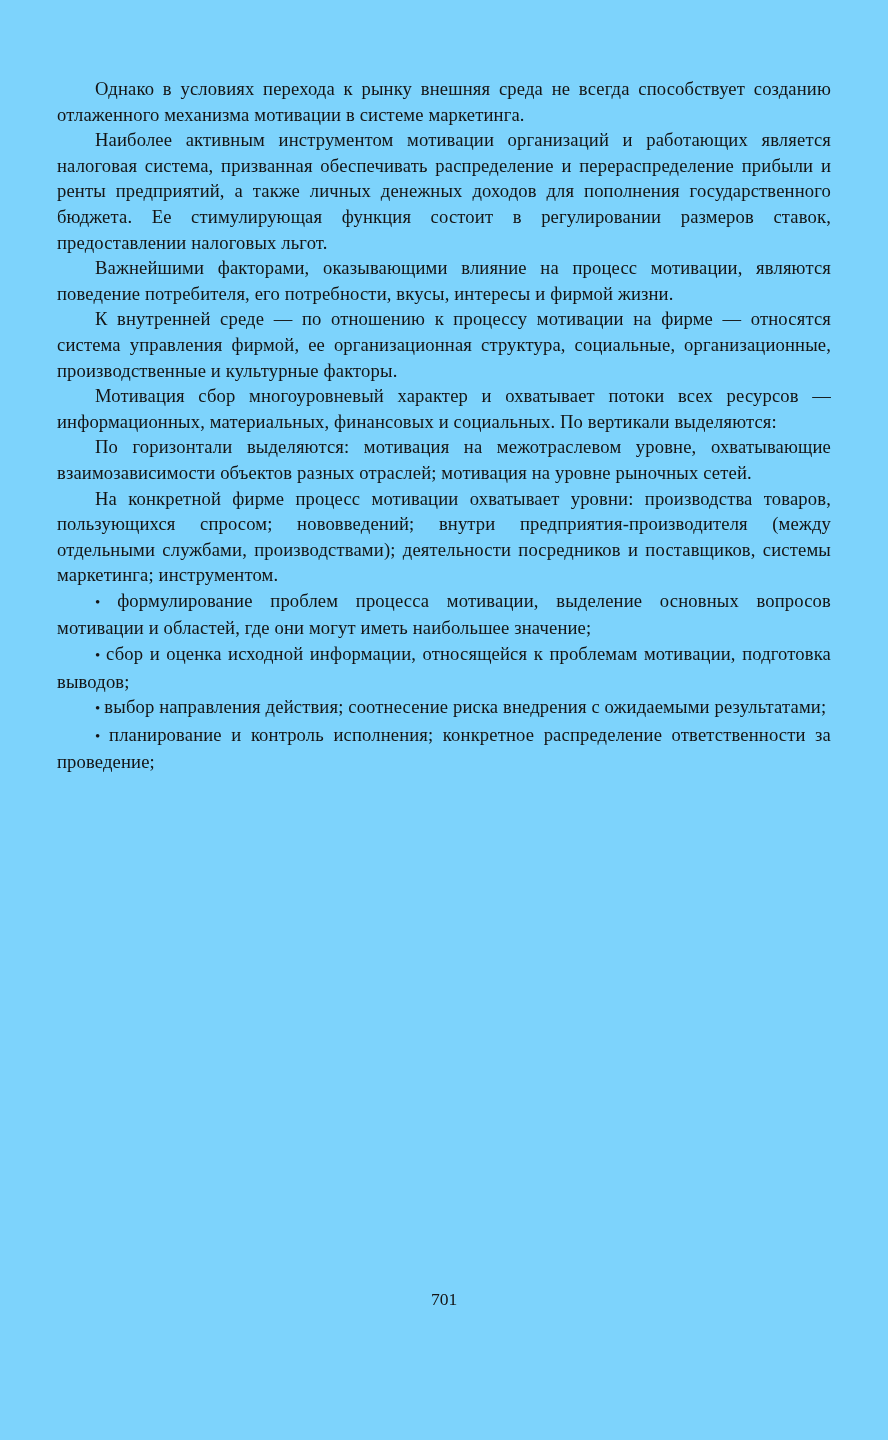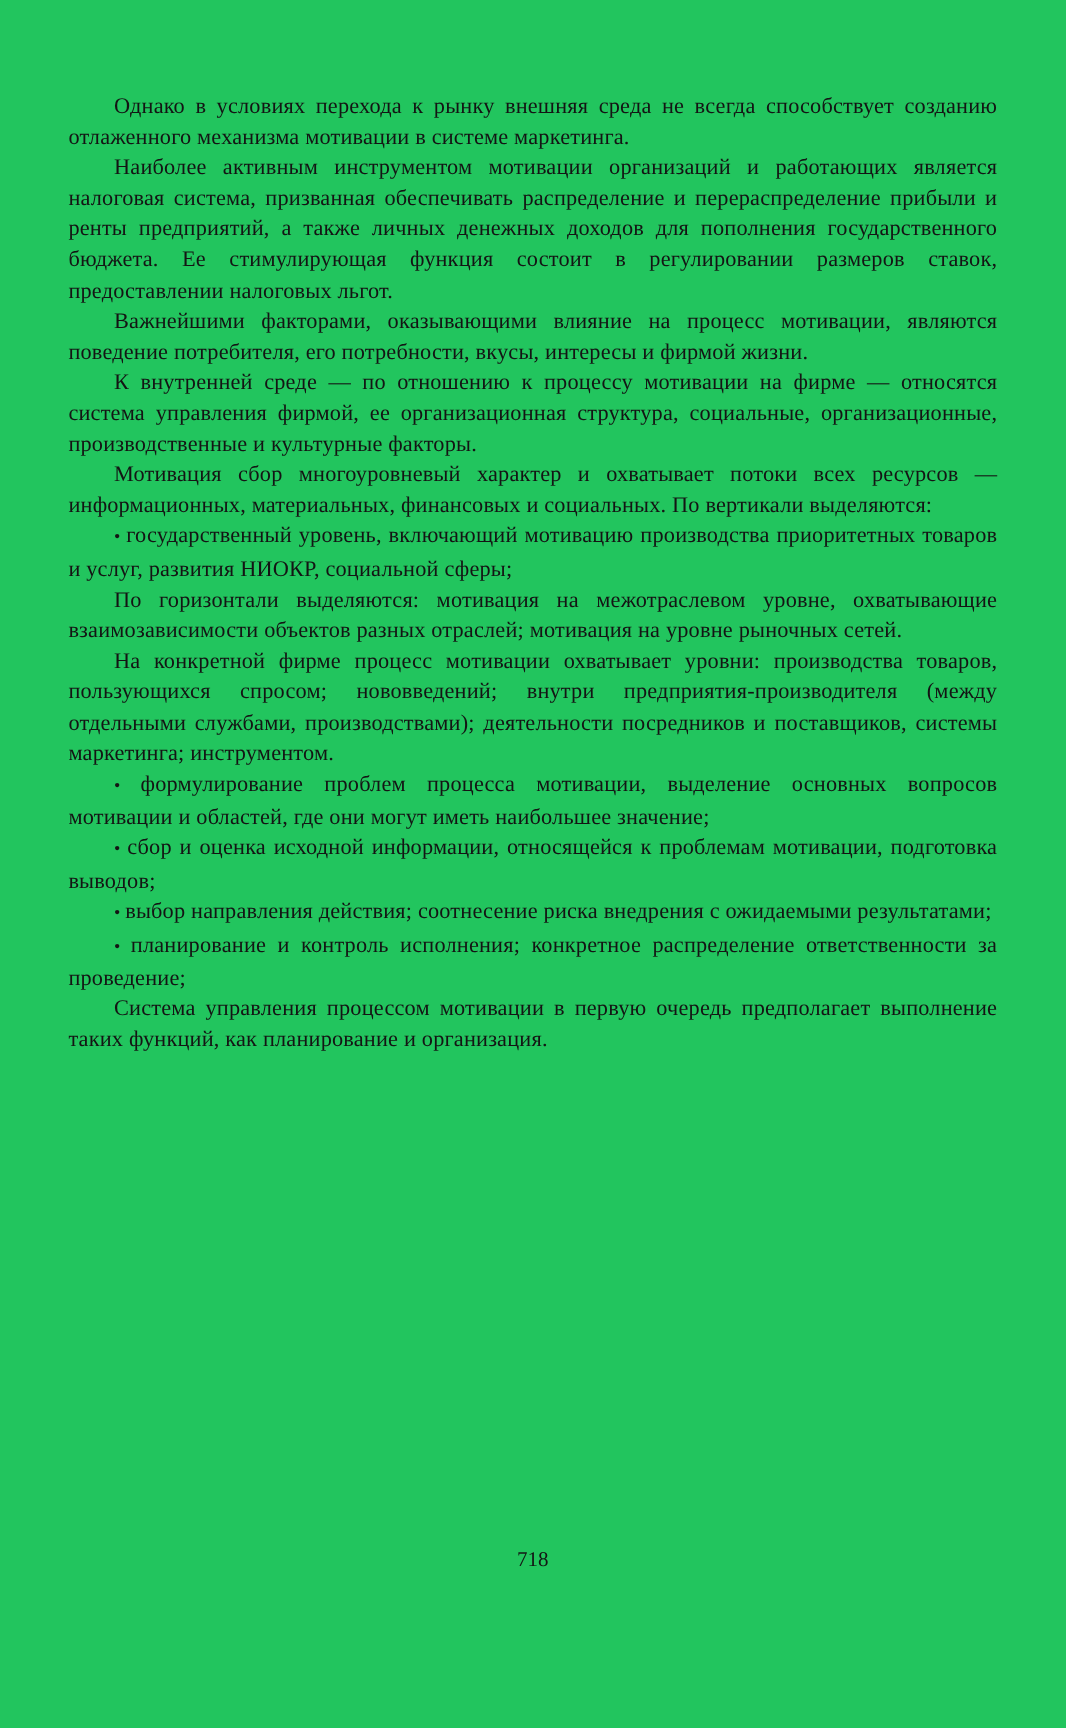--- a/index.html
+++ b/index.html
@@ -11,21 +11,21 @@
     height: 1440px;
     background: #fdfdfb;
     position: relative;
     overflow: hidden;
     font-family: "Liberation Serif", "DejaVu Serif", serif;
     color: #141414;
   }
   .scan-page {
     position: absolute;
     inset: 0;
-    background: #22c55e;
+    background: #7dd3fc;
   }
   .text-column {
     position: absolute;
     left: 57px;
     top: 76px;
     width: 774px;
     text-align: justify;
     font-size: 18.6px;
     line-height: 25.6px;
     letter-spacing: 0.15px;
@@ -50,23 +50,21 @@
 </head>
 <body>
 
 <div class="scan-page">
   <div class="text-column">
       <p class="para paragraph">Однако в условиях перехода к рынку внешняя среда не всегда способствует созданию отлаженного механизма мотивации в системе маркетинга.</p>
       <p class="para paragraph">Наиболее активным инструментом мотивации организаций и работающих является налоговая система, призванная обеспечивать распределение и перераспределение прибыли и ренты предприятий, а также личных денежных доходов для пополнения государственного бюджета. Ее стимулирующая функция состоит в регулировании размеров ставок, предоставлении налоговых льгот.</p>
       <p class="para paragraph">Важнейшими факторами, оказывающими влияние на процесс мотивации, являются поведение потребителя, его потребности, вкусы, интересы и фирмой жизни.</p>
       <p class="para paragraph">К внутренней среде — по отношению к процессу мотивации на фирме — относятся система управления фирмой, ее организационная структура, социальные, организационные, производственные и культурные факторы.</p>
       <p class="para paragraph">Мотивация сбор многоуровневый характер и охватывает потоки всех ресурсов — информационных, материальных, финансовых и социальных. По вертикали выделяются:</p>
-      <p class="para bullet"><span class="marker">•&nbsp;</span>государственный уровень, включающий мотивацию производства приоритетных товаров и услуг, развития НИОКР, социальной сферы;</p>
       <p class="para paragraph">По горизонтали выделяются: мотивация на межотраслевом уровне, охватывающие взаимозависимости объектов разных отраслей; мотивация на уровне рыночных сетей.</p>
       <p class="para paragraph">На конкретной фирме процесс мотивации охватывает уровни: производства товаров, пользующихся спросом; нововведений; внутри предприятия-производителя (между отдельными службами, производствами); деятельности посредников и поставщиков, системы маркетинга; инструментом.</p>
       <p class="para bullet"><span class="marker">•&nbsp;</span>формулирование проблем процесса мотивации, выделение основных вопросов мотивации и областей, где они могут иметь наибольшее значение;</p>
       <p class="para bullet"><span class="marker">•&nbsp;</span>сбор и оценка исходной информации, относящейся к проблемам мотивации, подготовка выводов;</p>
       <p class="para bullet"><span class="marker">•&nbsp;</span>выбор направления действия; соотнесение риска внедрения с ожидаемыми результатами;</p>
       <p class="para bullet"><span class="marker">•&nbsp;</span>планирование и контроль исполнения; конкретное распределение ответственности за проведение;</p>
-      <p class="para paragraph">Система управления процессом мотивации в первую очередь предполагает выполнение таких функций, как планирование и организация.</p>
     </div>
-  <div class="page-number">718</div>
+  <div class="page-number">701</div>
 </div>
 
 </body></html>

